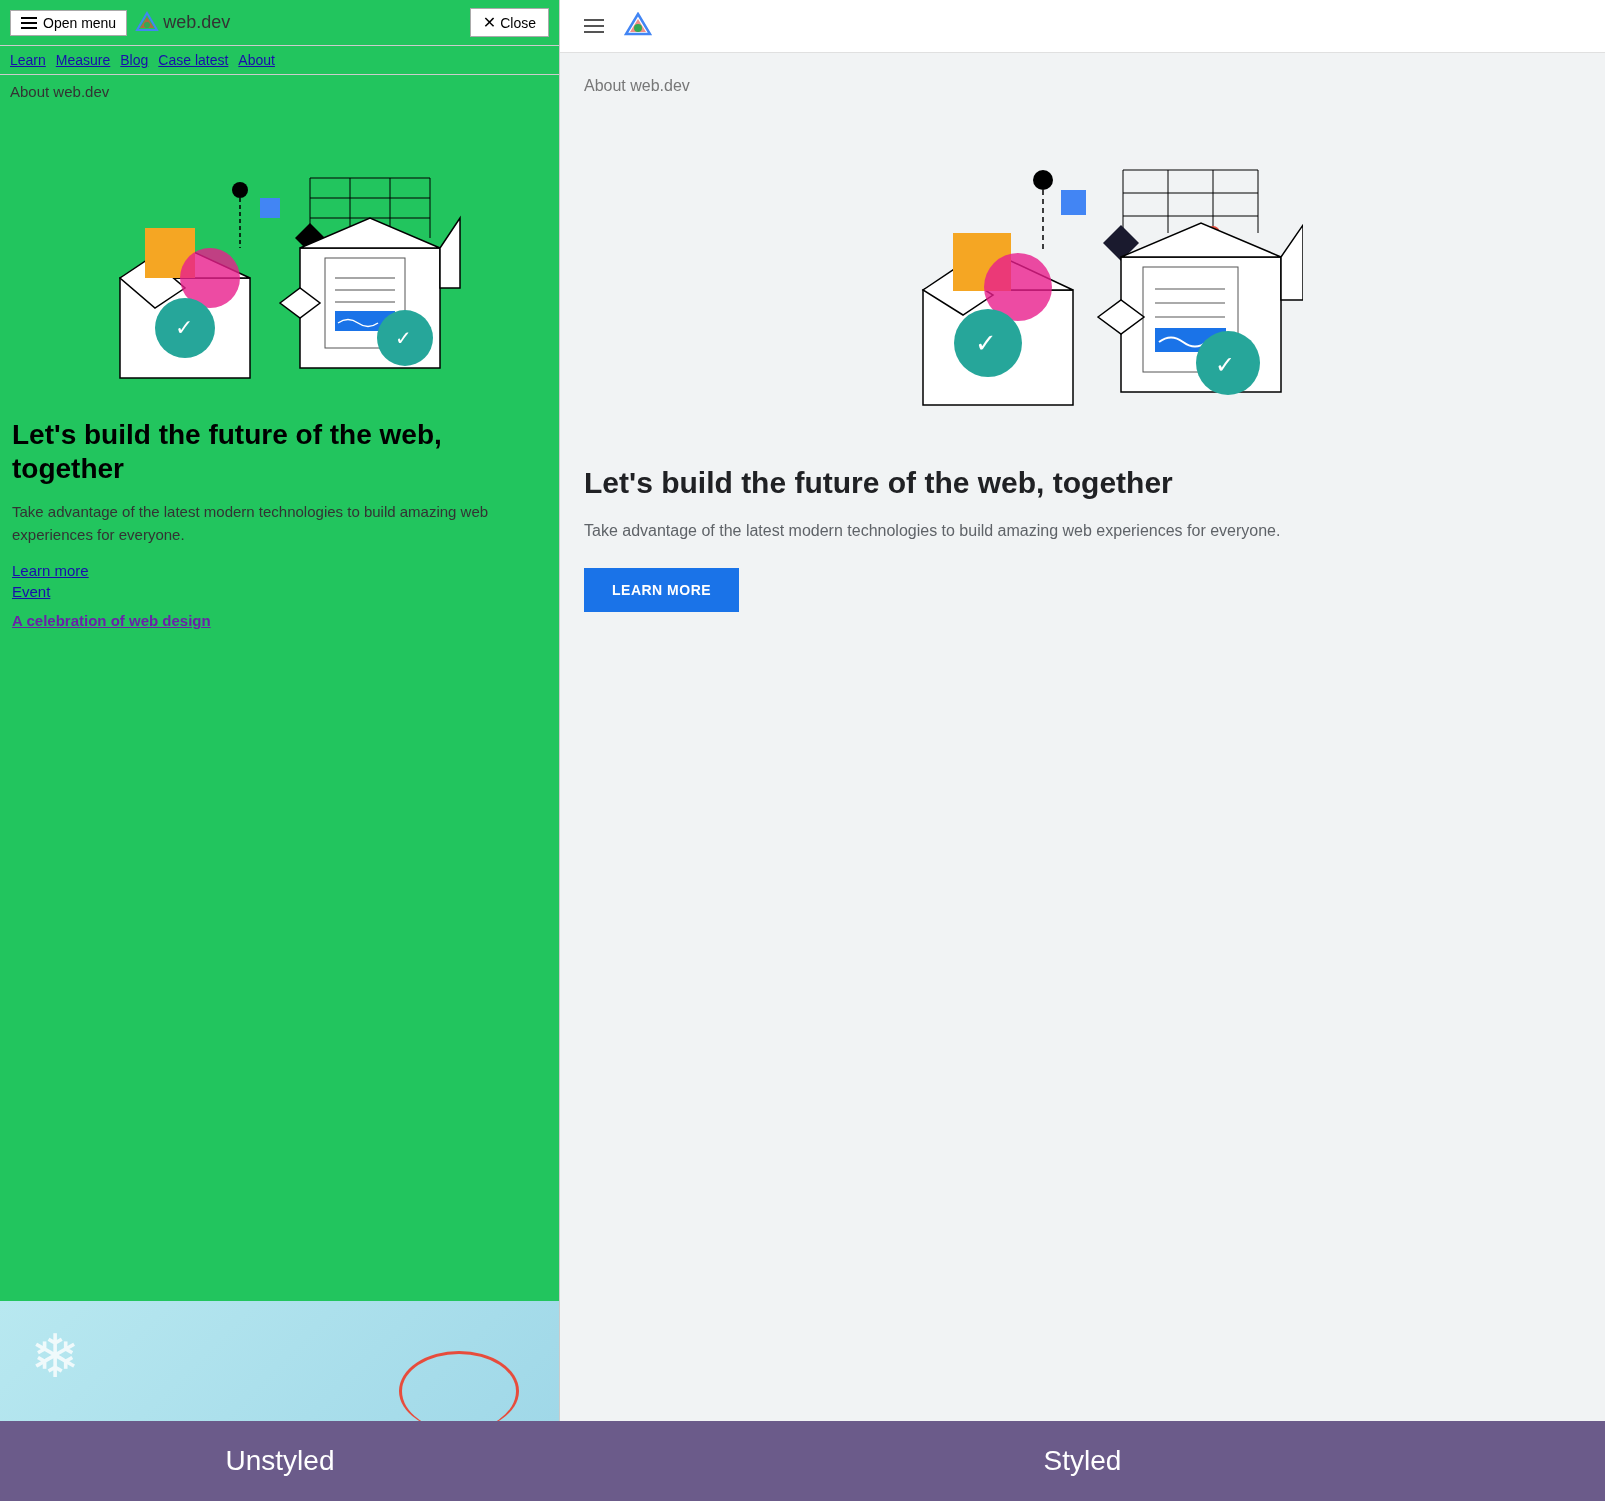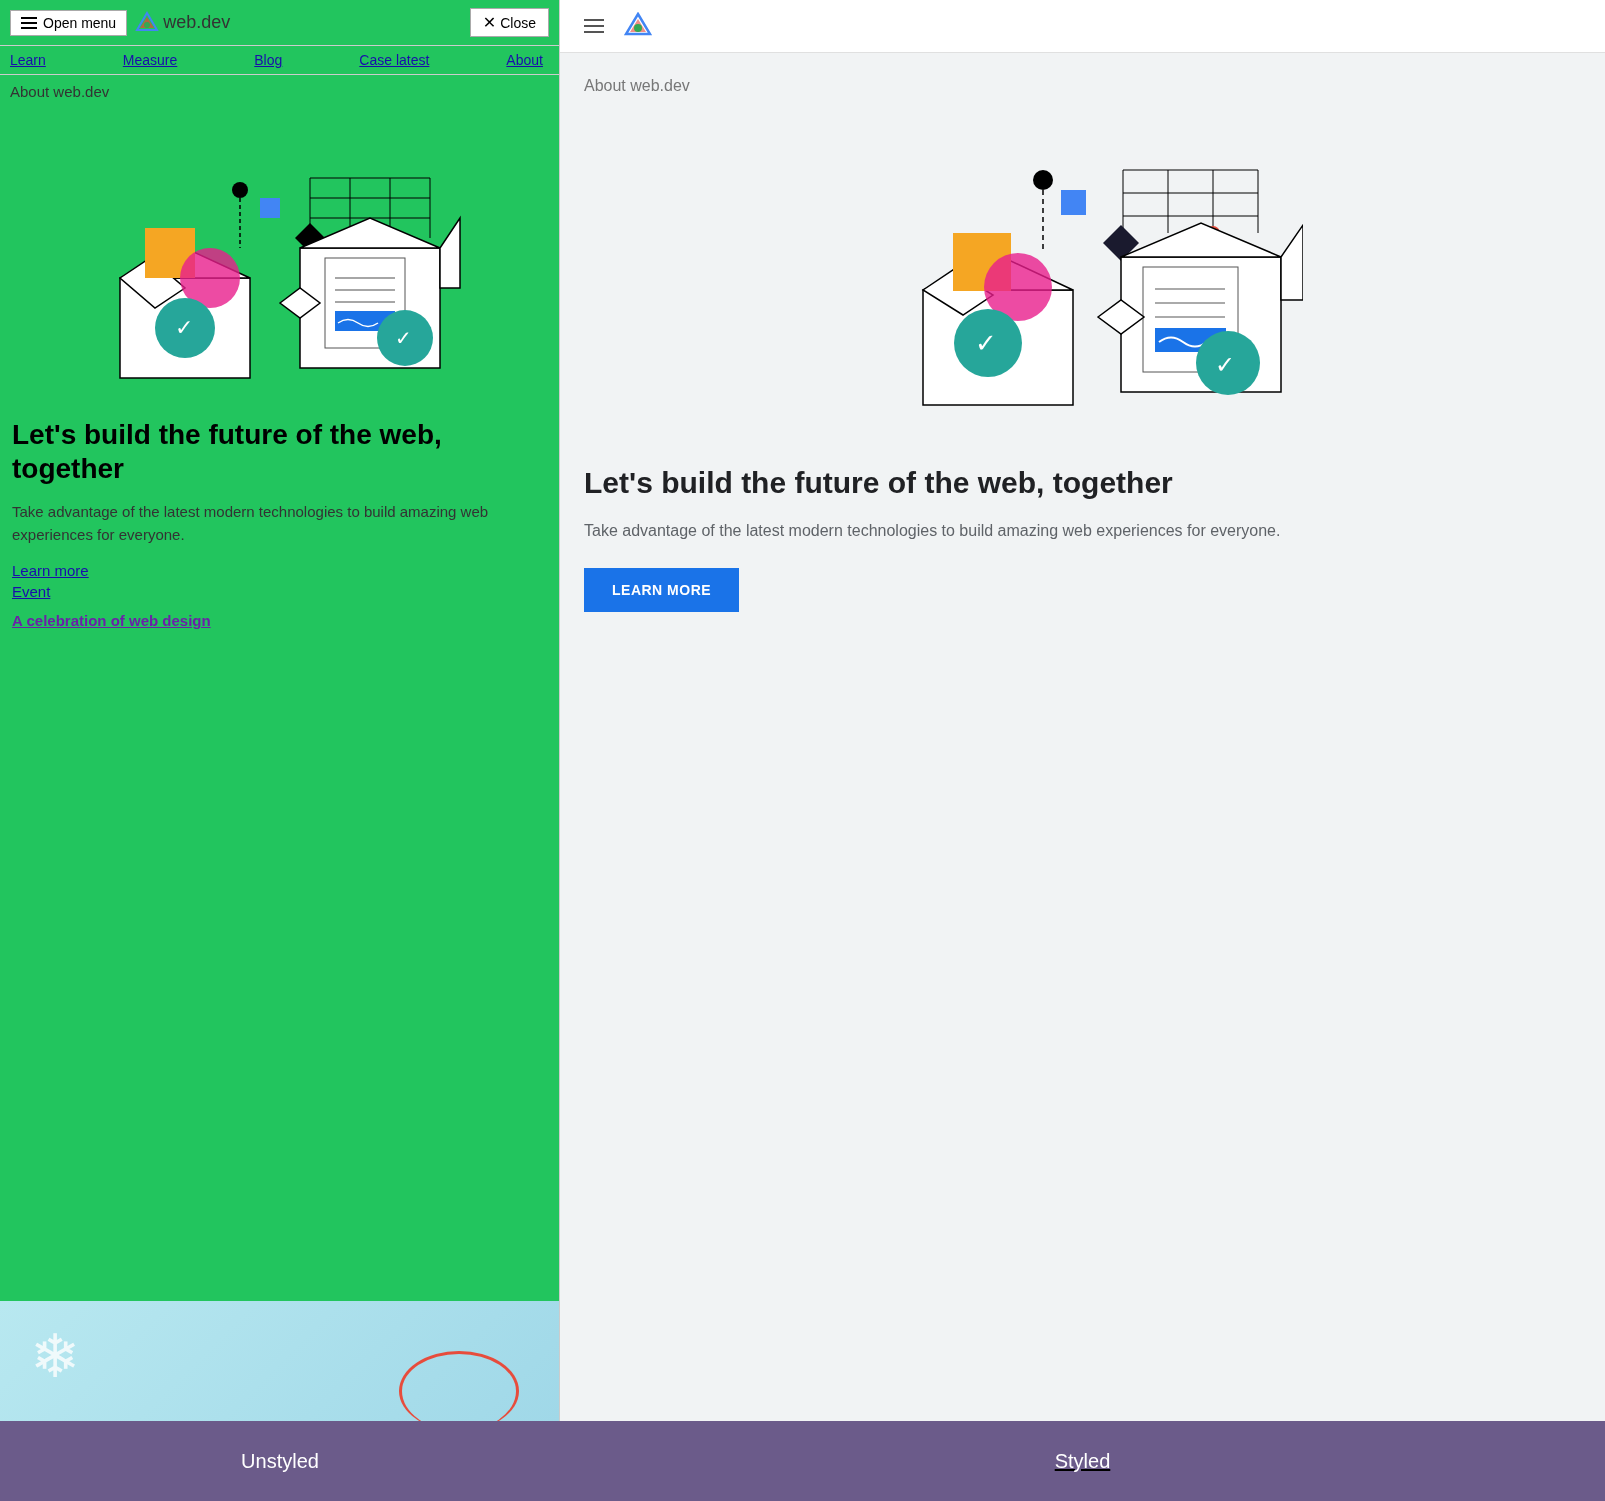--- a/index.html
+++ b/index.html
@@ -76,21 +76,20 @@
     }
 
     .nav-links {
       padding: 6px 10px;
       font-size: 14px;
       border-bottom: 1px solid #ccc;
       display: flex;
       align-items: center;
       gap: 4px;
       flex-wrap: wrap;
-      justify-content: space-between;
     }
 
     .nav-links a {
       color: #1a0dab;
       text-decoration: underline;
       margin-right: 6px;
       font-size: 14px;
     }
 
     .close-btn {
@@ -286,26 +285,25 @@
       align-items: center;
       justify-content: center;
     }
 
     .label-styled {
       flex: 1;
       background: #6b5b8a;
       display: flex;
       align-items: center;
       justify-content: center;
-      text-decoration: underline;
     }
 
     .label-text {
       color: white;
-      font-size: 20px;
+      font-size: 28px;
       font-weight: 500;
     }
   </style>
 </head>
 <body>
 
 <div class="panels-row">
 
   <div class="panel-left">
 

